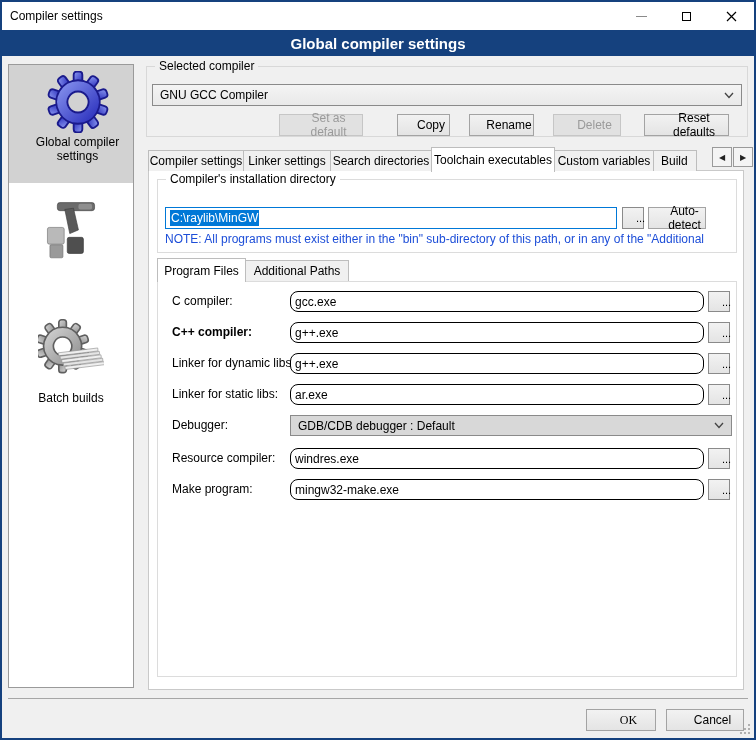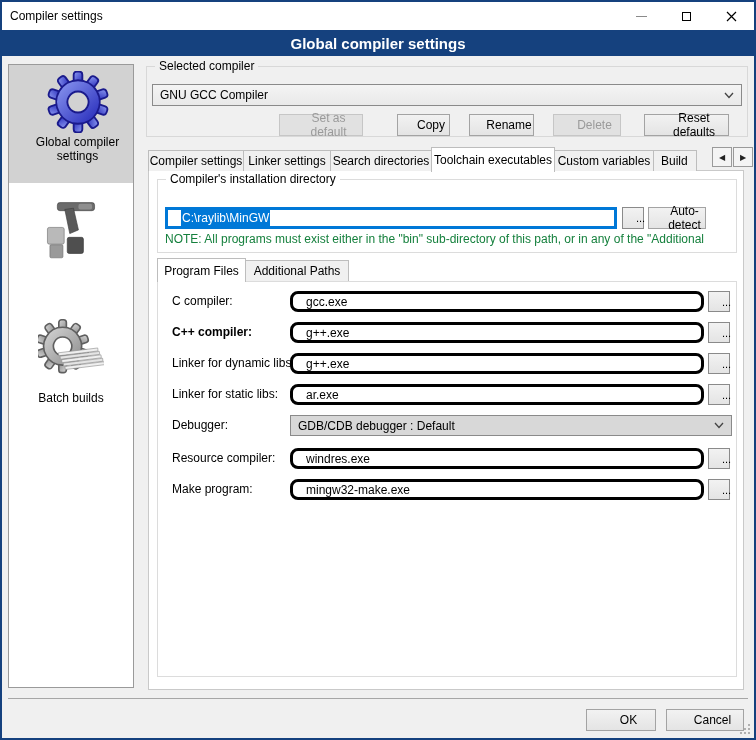--- a/index.html
+++ b/index.html
@@ -45,42 +45,42 @@
   .combo.grey { background:#d8d8d8; }
   .combo .val { flex:1; white-space:nowrap; overflow:hidden; }
   .chev { width:10px; height:7px; flex:none; }
 
   .btn { position:absolute; height:22px; background:linear-gradient(#f2f2f2,#e4e4e4);
          border:1px solid #a3a3a3; font-size:12px; font-family:inherit;
          display:flex; align-items:center; justify-content:center; cursor:default;padding-left:15px; }
   .btn.disabled { background:#e1e1e1; border-color:#c6c6c6; color:#9a9a9a; }
   .btn.small { font-size:11px; }
 
-  .textbox { border:3px solid #000000; background:#fff; display:flex; align-items:center;
-             padding:0 13px; white-space:nowrap; overflow:hidden; }
+  .textbox { border:1px solid #000000; background:#fff; display:flex; align-items:center;
+             padding:0 4px; white-space:nowrap; overflow:hidden; }
   .textbox.focused { border-color:#0078d7; }
   .sel-text { background:#0078d7; color:#fff; padding:1px 1px; }
 
   
   .tabbar { position:absolute; display:flex; align-items:flex-end; }
   .tab { height:21px; border:1px solid #bdbdbd; border-bottom:none; background:#f0f0f0;
          display:flex; align-items:center; justify-content:center; padding:0 7px;
          margin-right:-1px; white-space:nowrap; overflow:hidden; font-size:12px; cursor:default; }
   .tab.active { height:25px; background:#fff; z-index:3; position:relative; margin-bottom:-1px; }
   .arrow-btn { position:absolute; width:20px; height:20px; border:1px solid #9a9a9a;
                background:#f4f4f4; font-size:8px; display:flex; align-items:center;
                justify-content:center; color:#222; }
 
   .tabpage { position:absolute; background:#fff; border:1px solid #c9c9c9; z-index:1; }
 
   
   .frow-label { position:absolute; left:14px; font-size:12px; }
   .frow-input { position:absolute; left:132px; width:414px; height:21px;border-radius:8px; }
   .frow-browse { position:absolute; left:550px; width:22px; height:21px; }
-  .note { position:absolute; color:#15803d; font-size:12px; white-space:nowrap; overflow:hidden; }
+  .note { position:absolute; color:#1d4ed8; font-size:12px; white-space:nowrap; overflow:hidden; }
 
   
   .divider { position:absolute; left:6px; width:740px; height:1px; background:#a6a6a6; }
   .grip { position:absolute; right:3px; bottom:3px; }
 </style>
 </head>
 <body>
 
 <div class="window">
 
@@ -265,21 +265,21 @@
 
         <div class="frow-label" style="top:200px;">Make program:</div>
         <div class="textbox frow-input" style="top:197px;">
             <span>mingw32-make.exe</span>
           </div>
         <button class="btn small frow-browse" style="top:197px;border-color:#8a8a8a;">...</button>
       </div>
     </div>
 
     <div class="divider" style="top:642px;"></div>
-    <button class="btn" style="left:584px;top:653px;width:70px;">OK</button>
+    <button class="btn" style="left:584px;top:653px;width:70px;font-family:Liberation Serif, serif;">OK</button>
     <button class="btn" style="left:664px;top:653px;width:78px;">Cancel</button>
     <svg class="grip" width="11" height="11">
       <rect x="8" y="0" width="2" height="2" fill="#b0b0b0"></rect>
       <rect x="8" y="4" width="2" height="2" fill="#b0b0b0"></rect>
       <rect x="4" y="4" width="2" height="2" fill="#b0b0b0"></rect>
       <rect x="8" y="8" width="2" height="2" fill="#b0b0b0"></rect>
       <rect x="4" y="8" width="2" height="2" fill="#b0b0b0"></rect>
       <rect x="0" y="8" width="2" height="2" fill="#b0b0b0"></rect>
     </svg>
   </div>

